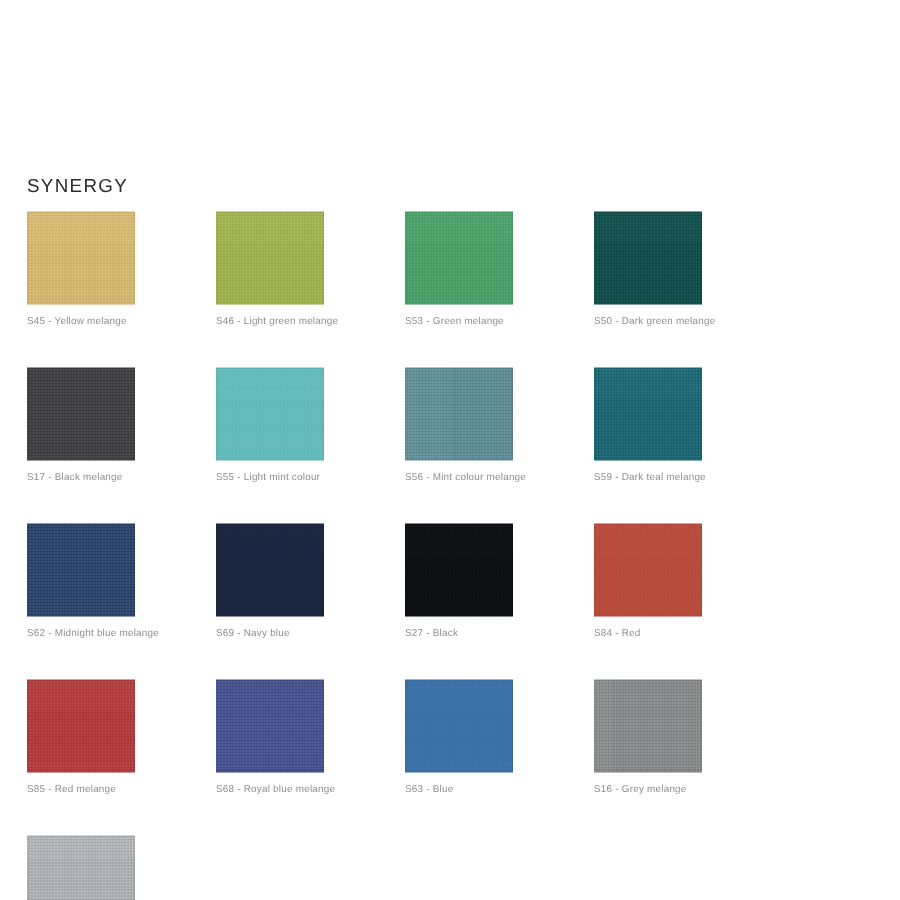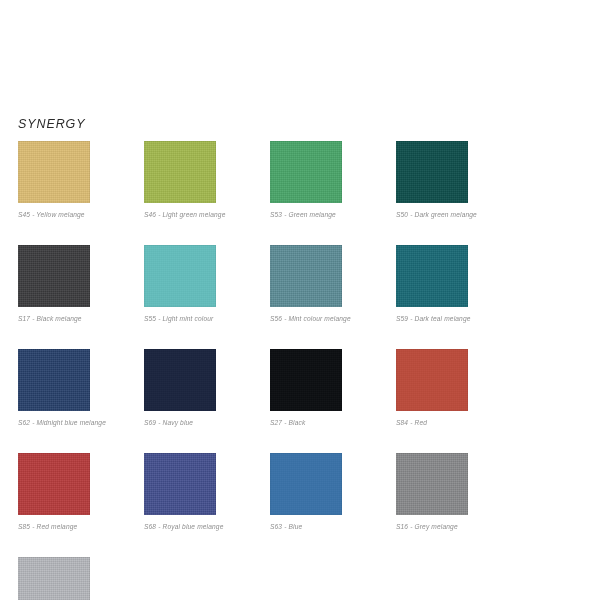--- a/index.html
+++ b/index.html
@@ -13,21 +13,20 @@
     font-family: "Liberation Sans", sans-serif;
     -webkit-font-smoothing: antialiased;
     overflow: hidden;
   }
 
   .page {
     position: relative;
     width: 596px;
     height: 600px;
     box-sizing: border-box;
-    font-style: italic;
   }
 
   .collection-title {
     position: absolute;
     left: 18px;
     top: 108px;
     font-size: 12.5px;
     letter-spacing: 0.9px;
     color: #2b2b2b;
     font-weight: 400;

